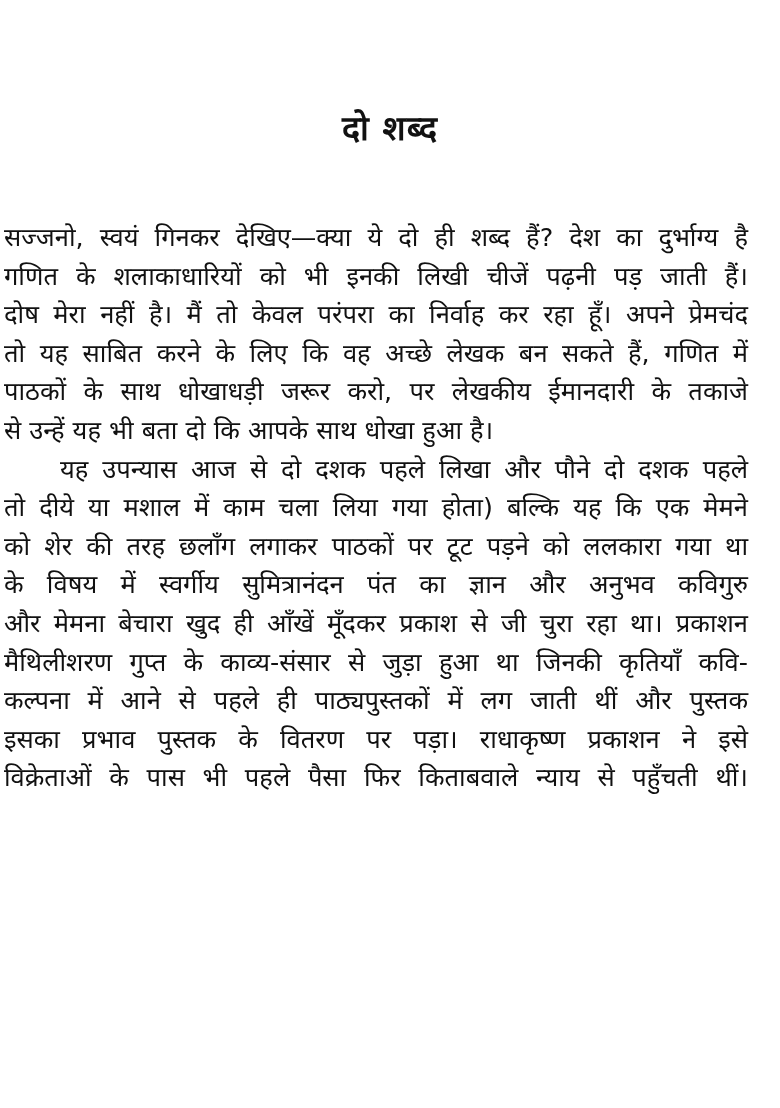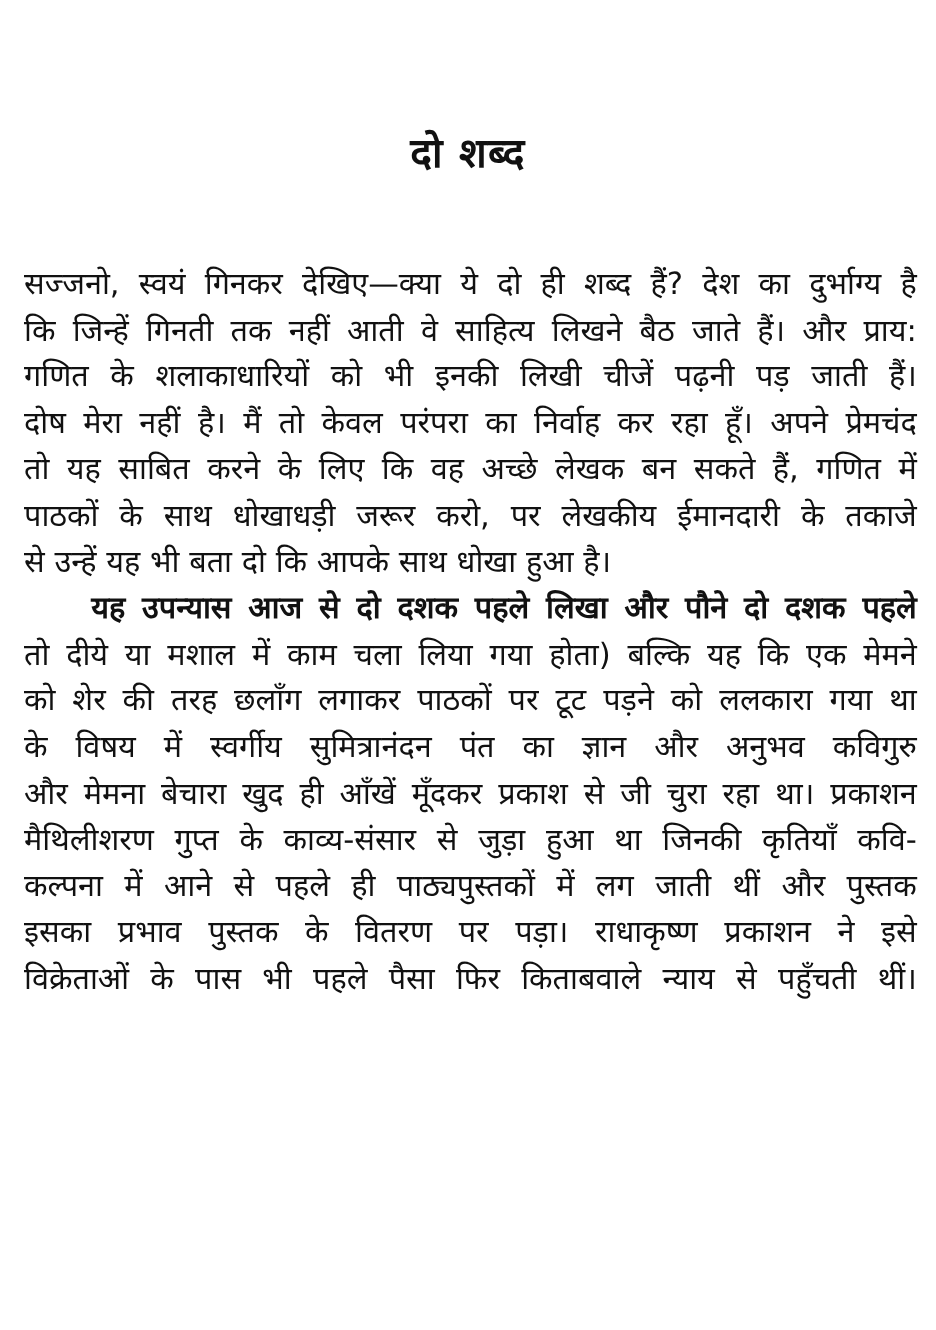--- a/index.html
+++ b/index.html
@@ -29,52 +29,50 @@
       width: 780px;
       text-align: center;
       font-size: 34px;
       font-weight: bold;
       line-height: 48px;
       letter-spacing: 1px;
     }
     .body-text {
       position: absolute;
       top: 218px;
-      left: 20px;
+      left: 4px;
       width: 744px;
     }
     .line {
       display: block;
       height: 38.6px;
       line-height: 38.6px;
       font-size: 25.5px;
       white-space: nowrap;
       text-align: justify;
       text-align-last: justify;
       overflow: visible;
     }
     .line.last-of-para {
       text-align-last: left;
     }
     .line.indent {
       padding-left: 56px;
-      font-weight: bold;
     }
   </style>
 </head>
 <body>
 
 <div class="page">
   <div class="title">दो शब्द</div>
 
   <div class="body-text">
 
     <div>
       <span class="line">सज्जनो, स्वयं गिनकर देखिए—क्या ये दो ही शब्द हैं? देश का दुर्भाग्य है</span>
-      <span class="line">कि जिन्हें गिनती तक नहीं आती वे साहित्य लिखने बैठ जाते हैं। और प्राय:</span>
       <span class="line">गणित के शलाकाधारियों को भी इनकी लिखी चीजें पढ़नी पड़ जाती हैं।</span>
       <span class="line">दोष मेरा नहीं है। मैं तो केवल परंपरा का निर्वाह कर रहा हूँ। अपने प्रेमचंद</span>
       <span class="line">तो यह साबित करने के लिए कि वह अच्छे लेखक बन सकते हैं, गणित में</span>
       <span class="line">पाठकों के साथ धोखाधड़ी जरूर करो, पर लेखकीय ईमानदारी के तकाजे</span>
       <span class="line last-of-para">से उन्हें यह भी बता दो कि आपके साथ धोखा हुआ है।</span>
     </div>
 
     <div>
       <span class="line indent">यह उपन्यास आज से दो दशक पहले लिखा और पौने दो दशक पहले</span>
       <span class="line">तो दीये या मशाल में काम चला लिया गया होता) बल्कि यह कि एक मेमने</span>

